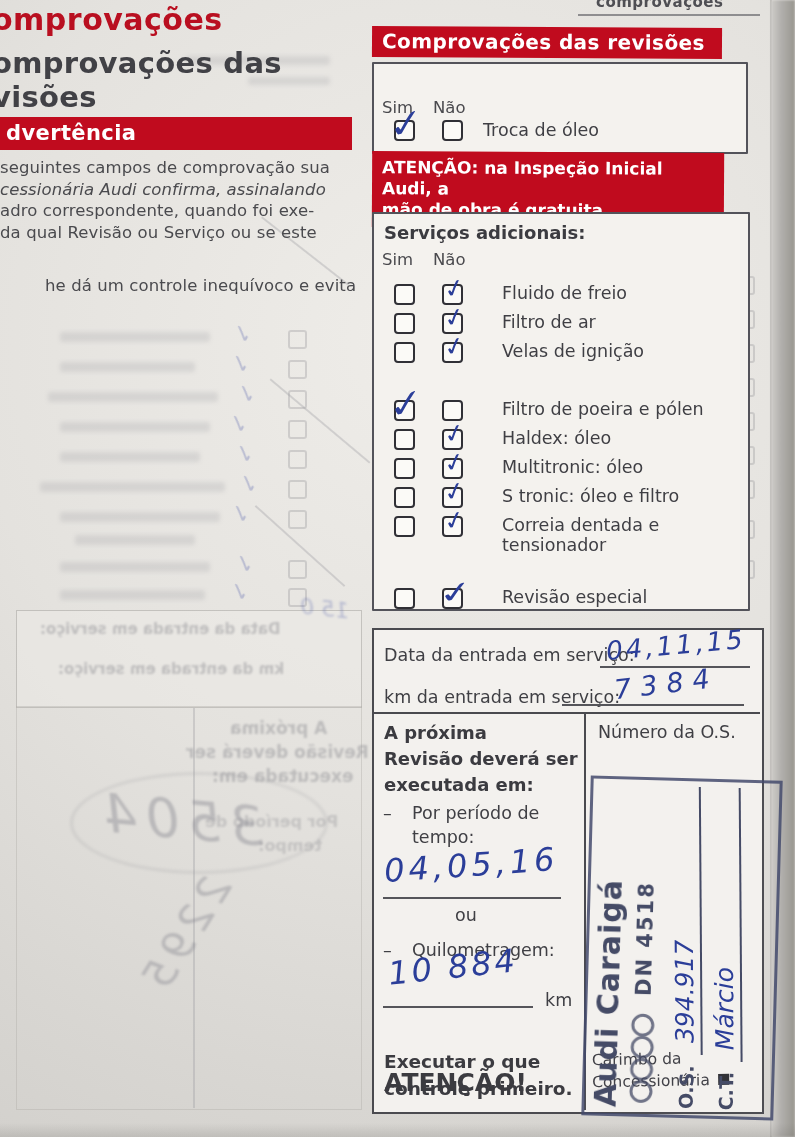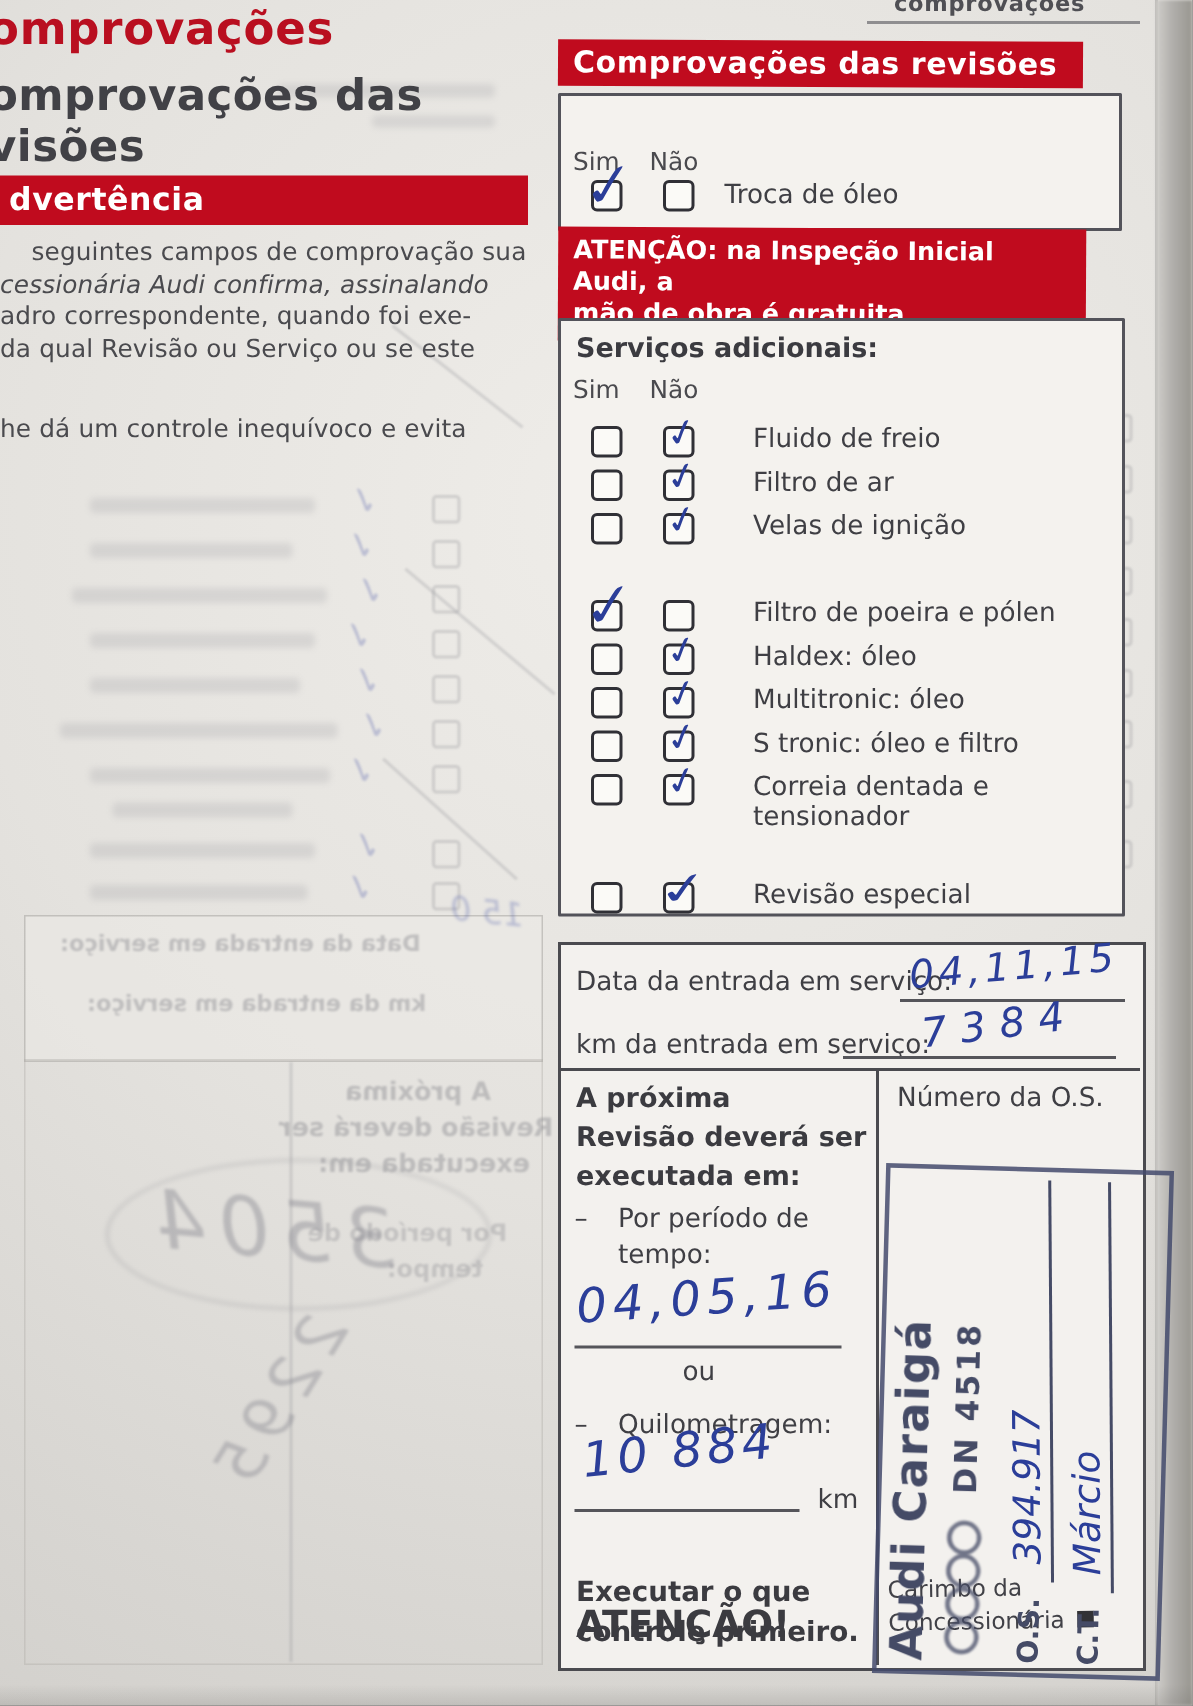--- a/index.html
+++ b/index.html
@@ -167,25 +167,25 @@
   </div>
 
   <div class="abs" style="left:596px;top:-7px;font-size:15px;font-weight:bold;color:#4f4f54;letter-spacing:.5px;">comprovações</div>
   <div class="abs" style="left:578px;top:14px;width:182px;height:2px;background:#6a6a6e;opacity:.7;"></div>
 
   <div class="abs lp-title">omprovações</div>
   <div class="abs lp-h" style="left:-8px;top:46px;">omprovações das</div>
   <div class="abs lp-h" style="left:-8px;top:80px;">visões</div>
   <div class="abs red lp-banner">dvertência</div>
 
-  <div class="abs pline" style="top:158px;margin-left:21px;">seguintes campos de comprovação sua</div>
+  <div class="abs pline" style="top:158px;">seguintes campos de comprovação sua</div>
   <div class="abs pline" style="top:180px;font-style:italic;">cessionária Audi confirma, assinalando</div>
   <div class="abs pline" style="top:201px;">adro correspondente, quando foi exe-</div>
   <div class="abs pline" style="top:223px;">da qual Revisão ou Serviço ou se este</div>
-  <div class="abs pline" style="top:276px;">he dá um controle inequívoco e evita</div>
+  <div class="abs pline" style="top:276px;padding-left:45px;">he dá um controle inequívoco e evita</div>
 
   <div class="abs red rp-banner">Comprovações das revisões</div>
 
   <div class="abs box insp-box"></div>
   <div class="abs simnao" style="left:382px;top:98px;">Sim</div>
   <div class="abs simnao" style="left:433px;top:98px;">Não</div>
   <span class="cb" style="left:394px;top:120px;">
       <i class="tick big"></i>
     </span>
   <span class="cb" style="left:442px;top:120px;"></span>

